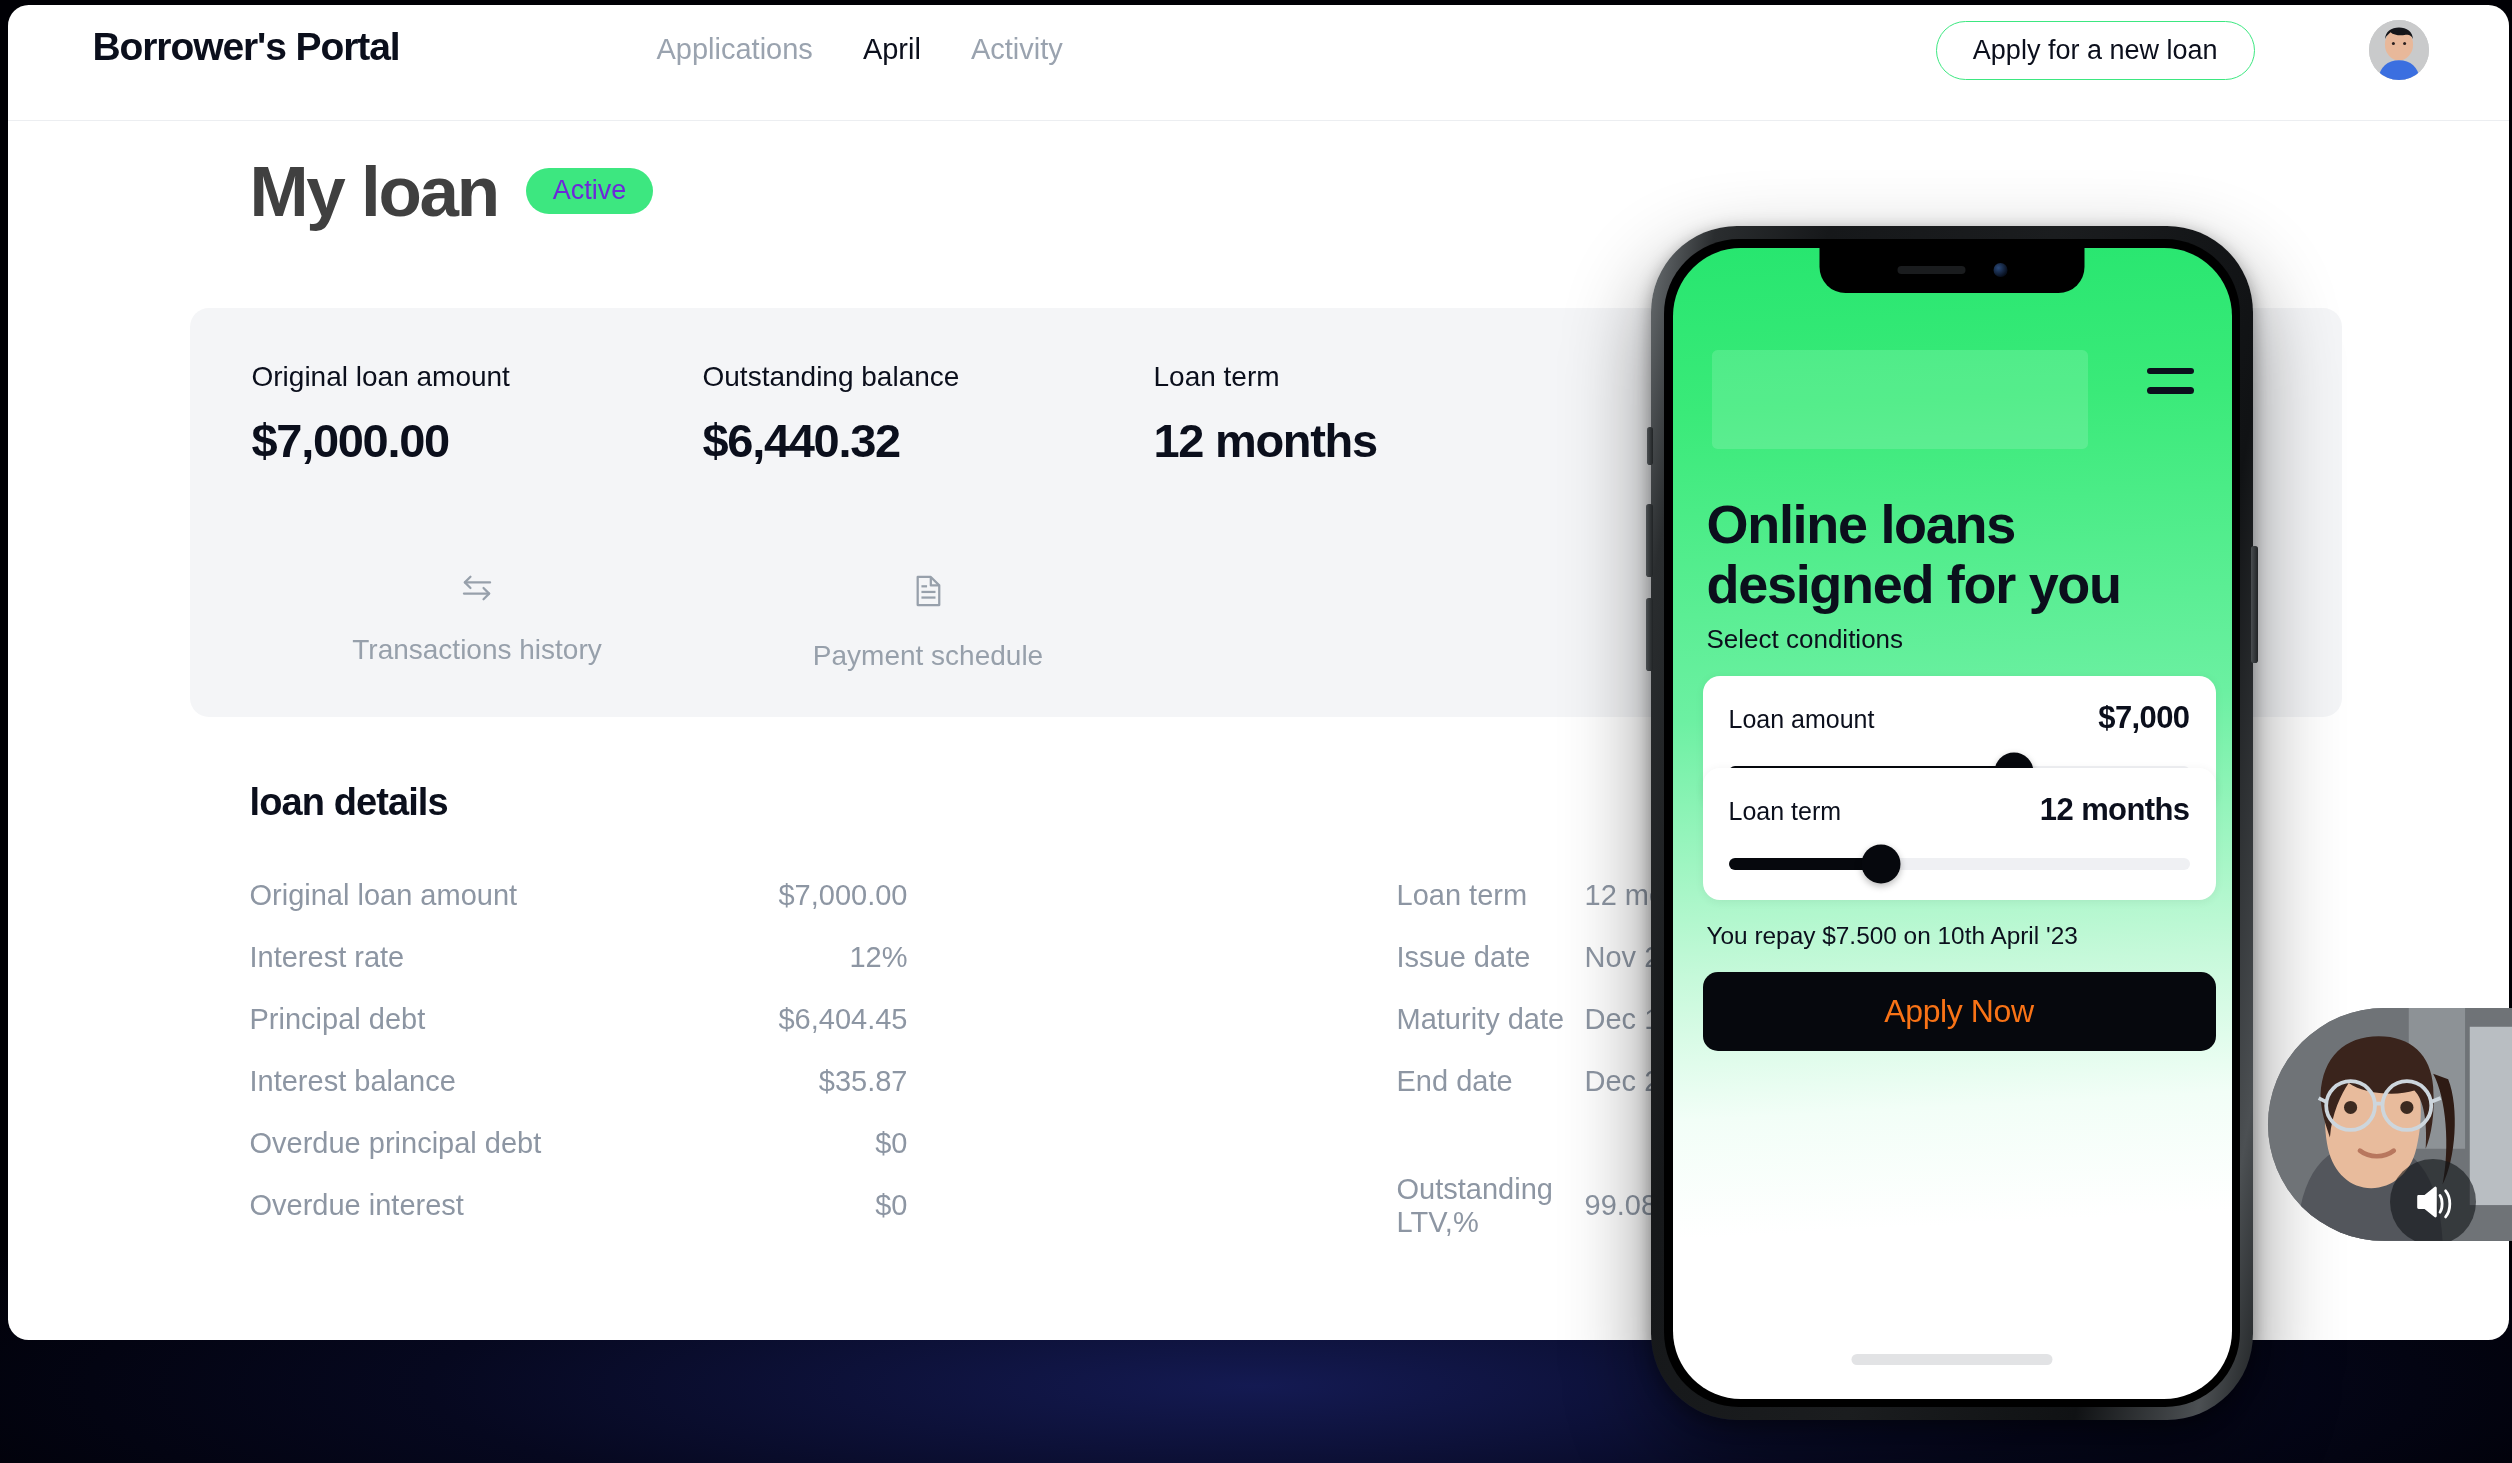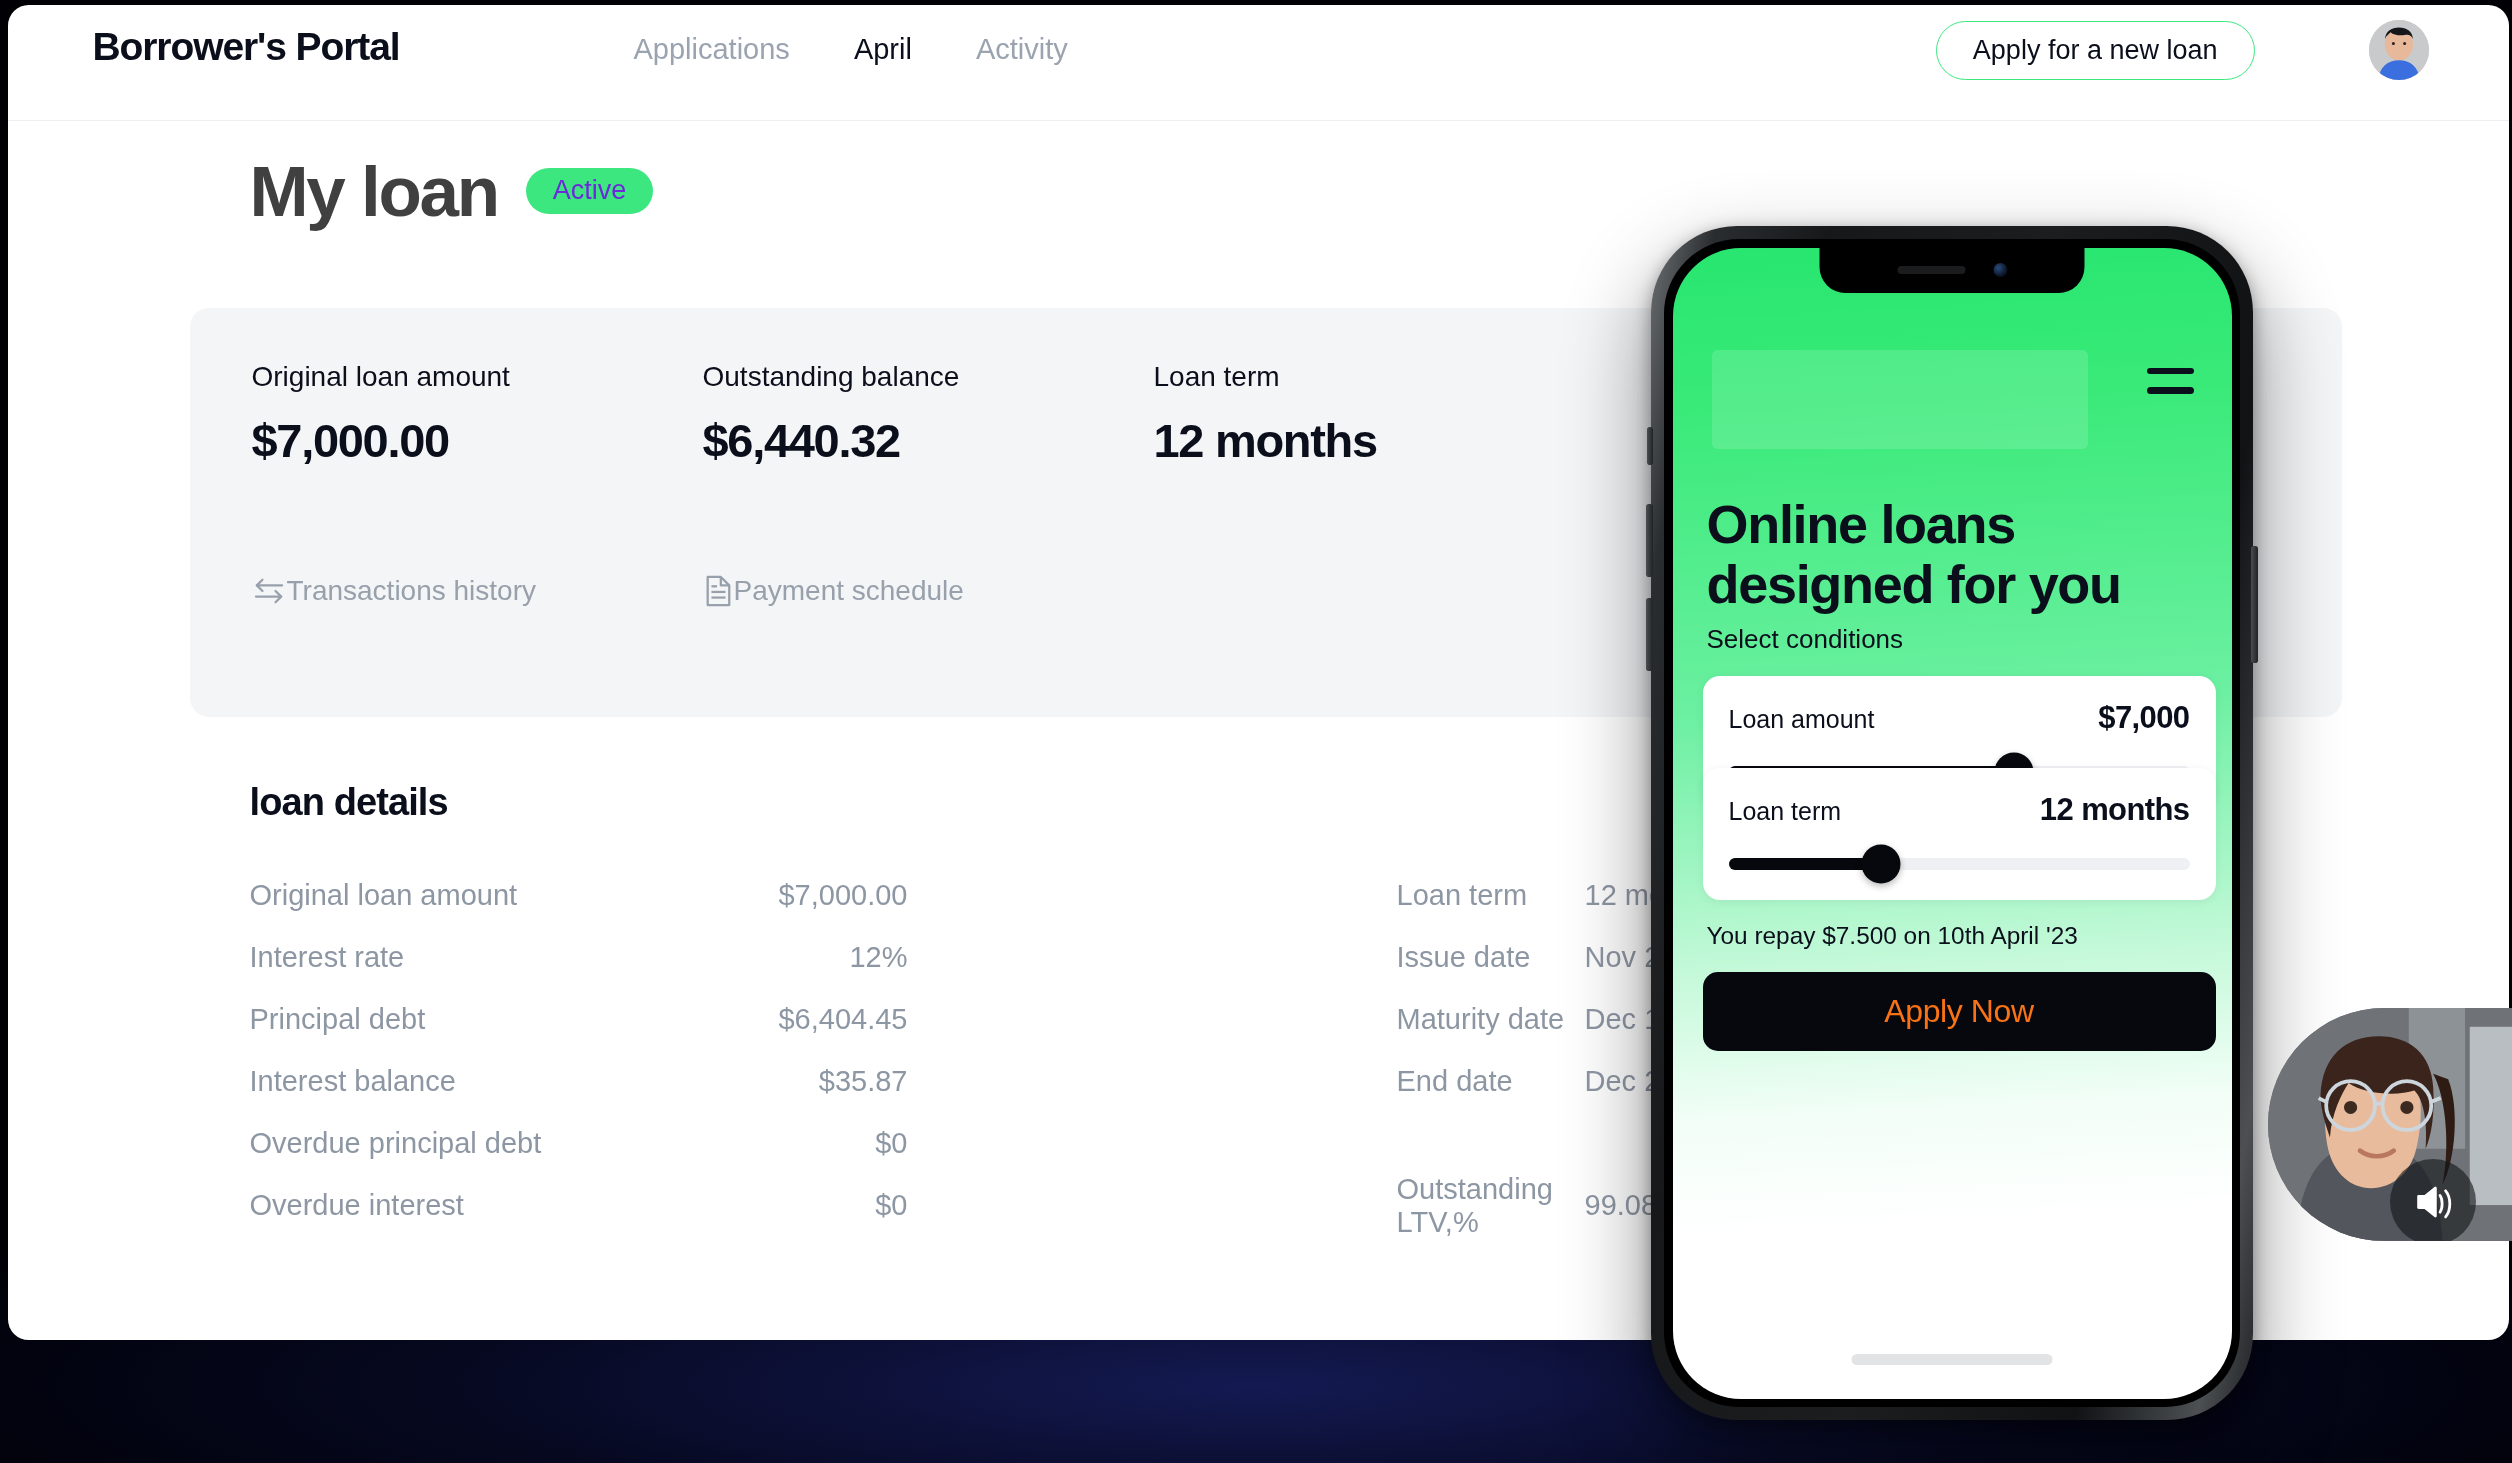--- a/index.html
+++ b/index.html
@@ -26,21 +26,21 @@
   .header {
     position:relative; height:116px; width:100%;
     border-bottom:0.9px solid #eceef1;
     display:flex; align-items:center;
   }
   .brand {
     position:absolute; left:85px; top:20.7px;
     font-size:39px; font-weight:bold; letter-spacing:-1.1px;
     color:#0b0f1c; white-space:nowrap;
   }
-  .nav { position:absolute; left:626px; top:28px; display:flex; gap:64px; }
+  .nav { position:absolute; left:649px; top:28px; display:flex; gap:50px; }
   .nav-item { font-size:29px; color:#9aa3af; white-space:nowrap; cursor:pointer; }
   .nav-item.active { color:#0b0f1c; }
 
   .apply-btn {
     position:absolute; right:254px; top:16px;
     height:59px; padding:0 36px;
     border:1.9px solid #3de780; border-radius:32px; background:#fff;
     display:flex; align-items:center; justify-content:center;
     font-size:27px; color:#0b0f1c; white-space:nowrap; cursor:pointer;
   }
@@ -70,21 +70,21 @@
     position:absolute; left:182px; top:303px;
     width:2152px; height:409px;
     background:#f4f5f7; border-radius:19px;
   }
   .summary-items { position:absolute; left:62px; top:53px; display:flex; }
   .sum-item { width:451px; }
   .sum-label { font-size:28px; color:#0b0f1c; margin-bottom:20.7px; }
   .sum-value { font-size:47px; font-weight:bold; letter-spacing:-1.3px; color:#0b0f1c; }
 
   .summary-links { position:absolute; left:62px; top:266px; display:flex; }
-  .slink { display:flex; align-items:center; gap:1px; width:451px; cursor:pointer; }
+  .slink { display:flex; align-items:center; gap:32px; width:451px; cursor:pointer;flex-direction:column; }
   .slink .lbl { font-size:28px; color:#97a0ab; white-space:nowrap; }
   .slink svg { flex:none; }
 
   
   .details-title {
     position:absolute; left:242px; top:776px;
     font-size:38px; font-weight:bold; letter-spacing:-0.9px; color:#0b0f1c;
   }
   .details { position:absolute; left:242px; top:860px; display:flex; }
   .dcol { display:flex; flex-direction:column; }

